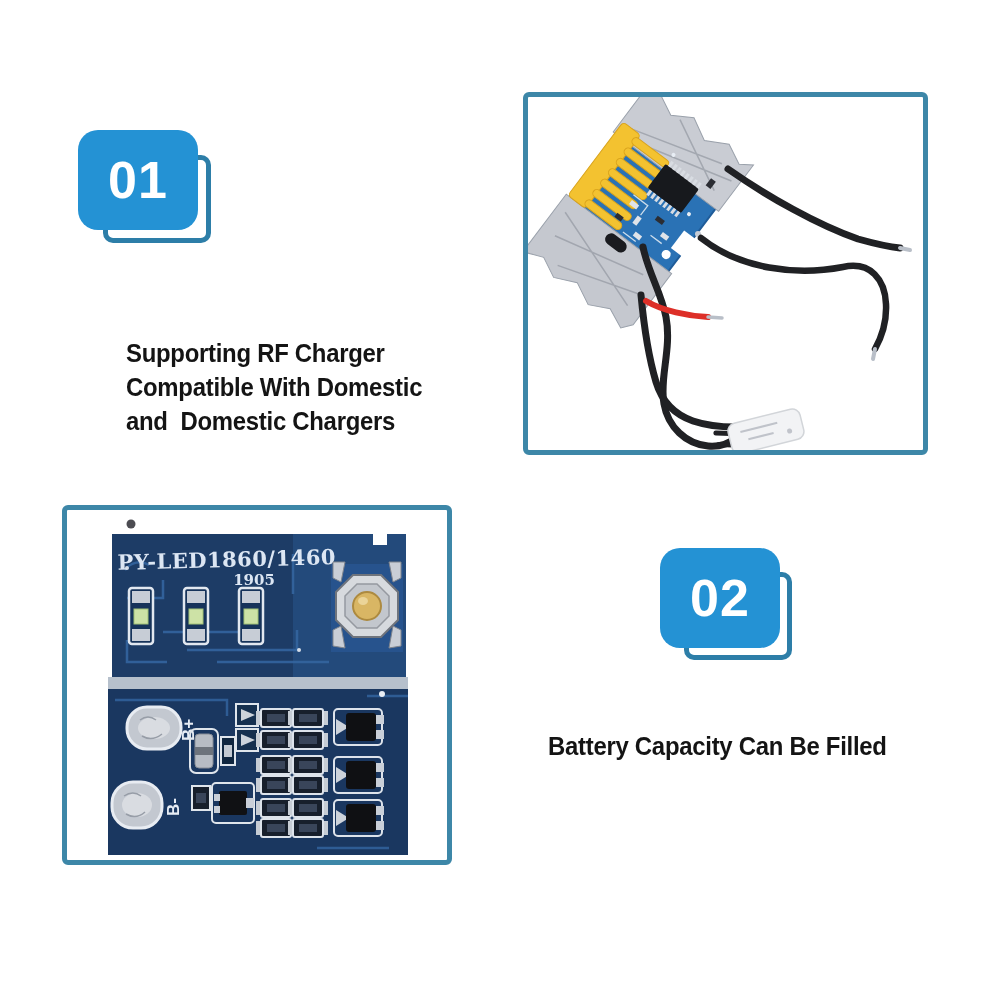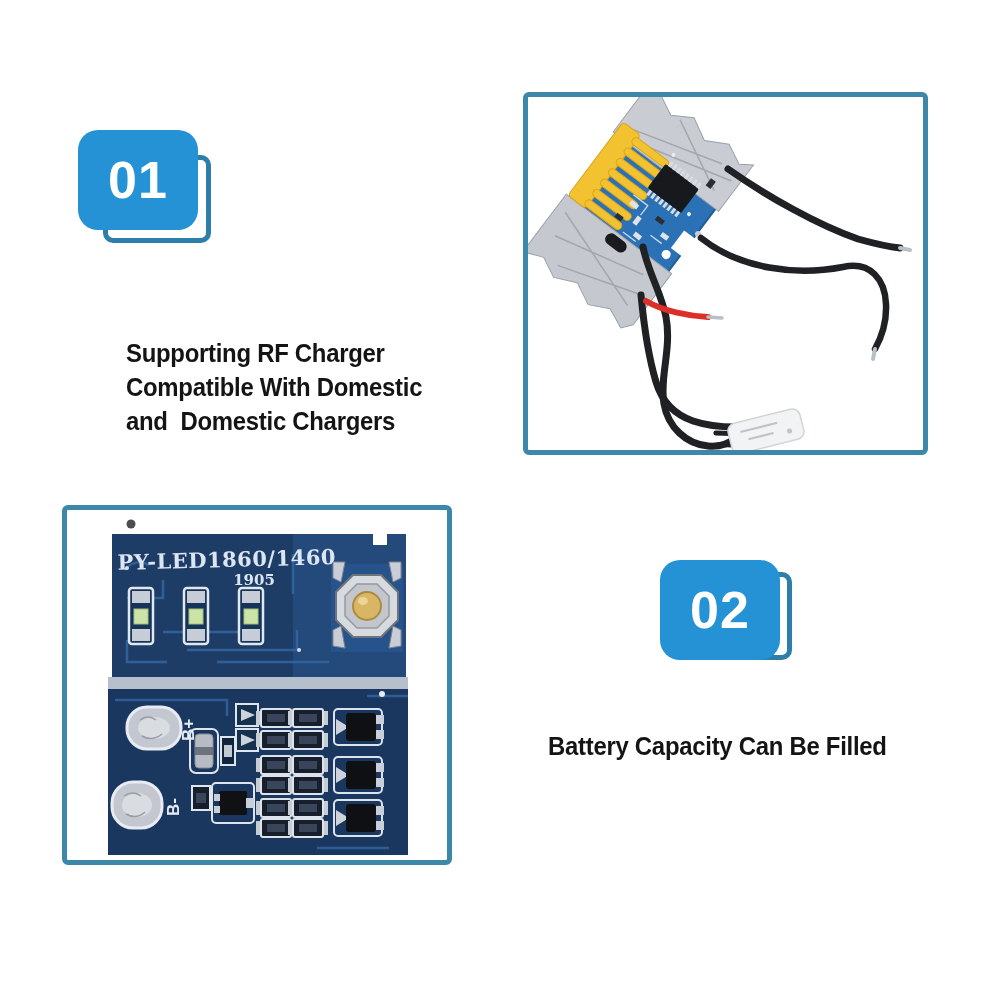--- a/index.html
+++ b/index.html
@@ -13,21 +13,21 @@
     border:5px solid #2d7ea8; border-radius:10px; background:transparent;
   }
   .badge-face {
     position:absolute; background:#2492d4; color:#ffffff;
     border-radius:20px; display:flex; align-items:center; justify-content:center;
     font-size:52px; font-weight:bold; letter-spacing:1px;
   }
   #badge1-outline { left:103px; top:155px; width:108px; height:88px; }
   #badge1-face    { left:78px;  top:130px; width:120px; height:100px; }
   #badge2-outline { left:684px; top:572px; width:108px; height:88px; }
-  #badge2-face    { left:660px; top:548px; width:120px; height:100px;margin-top:12px; }
+  #badge2-face    { left:660px; top:548px; width:120px; height:100px; }
   
   .caption {
     position:absolute; font-weight:bold; color:#141414;
     font-size:26px; line-height:34px; white-space:pre-wrap;
     letter-spacing:-0.3px; transform:scaleX(0.92); transform-origin:left top;
   }
   #caption1 { left:126px; top:336px; }
   #caption2 { left:548px; top:729px; }
   
   .frame {

